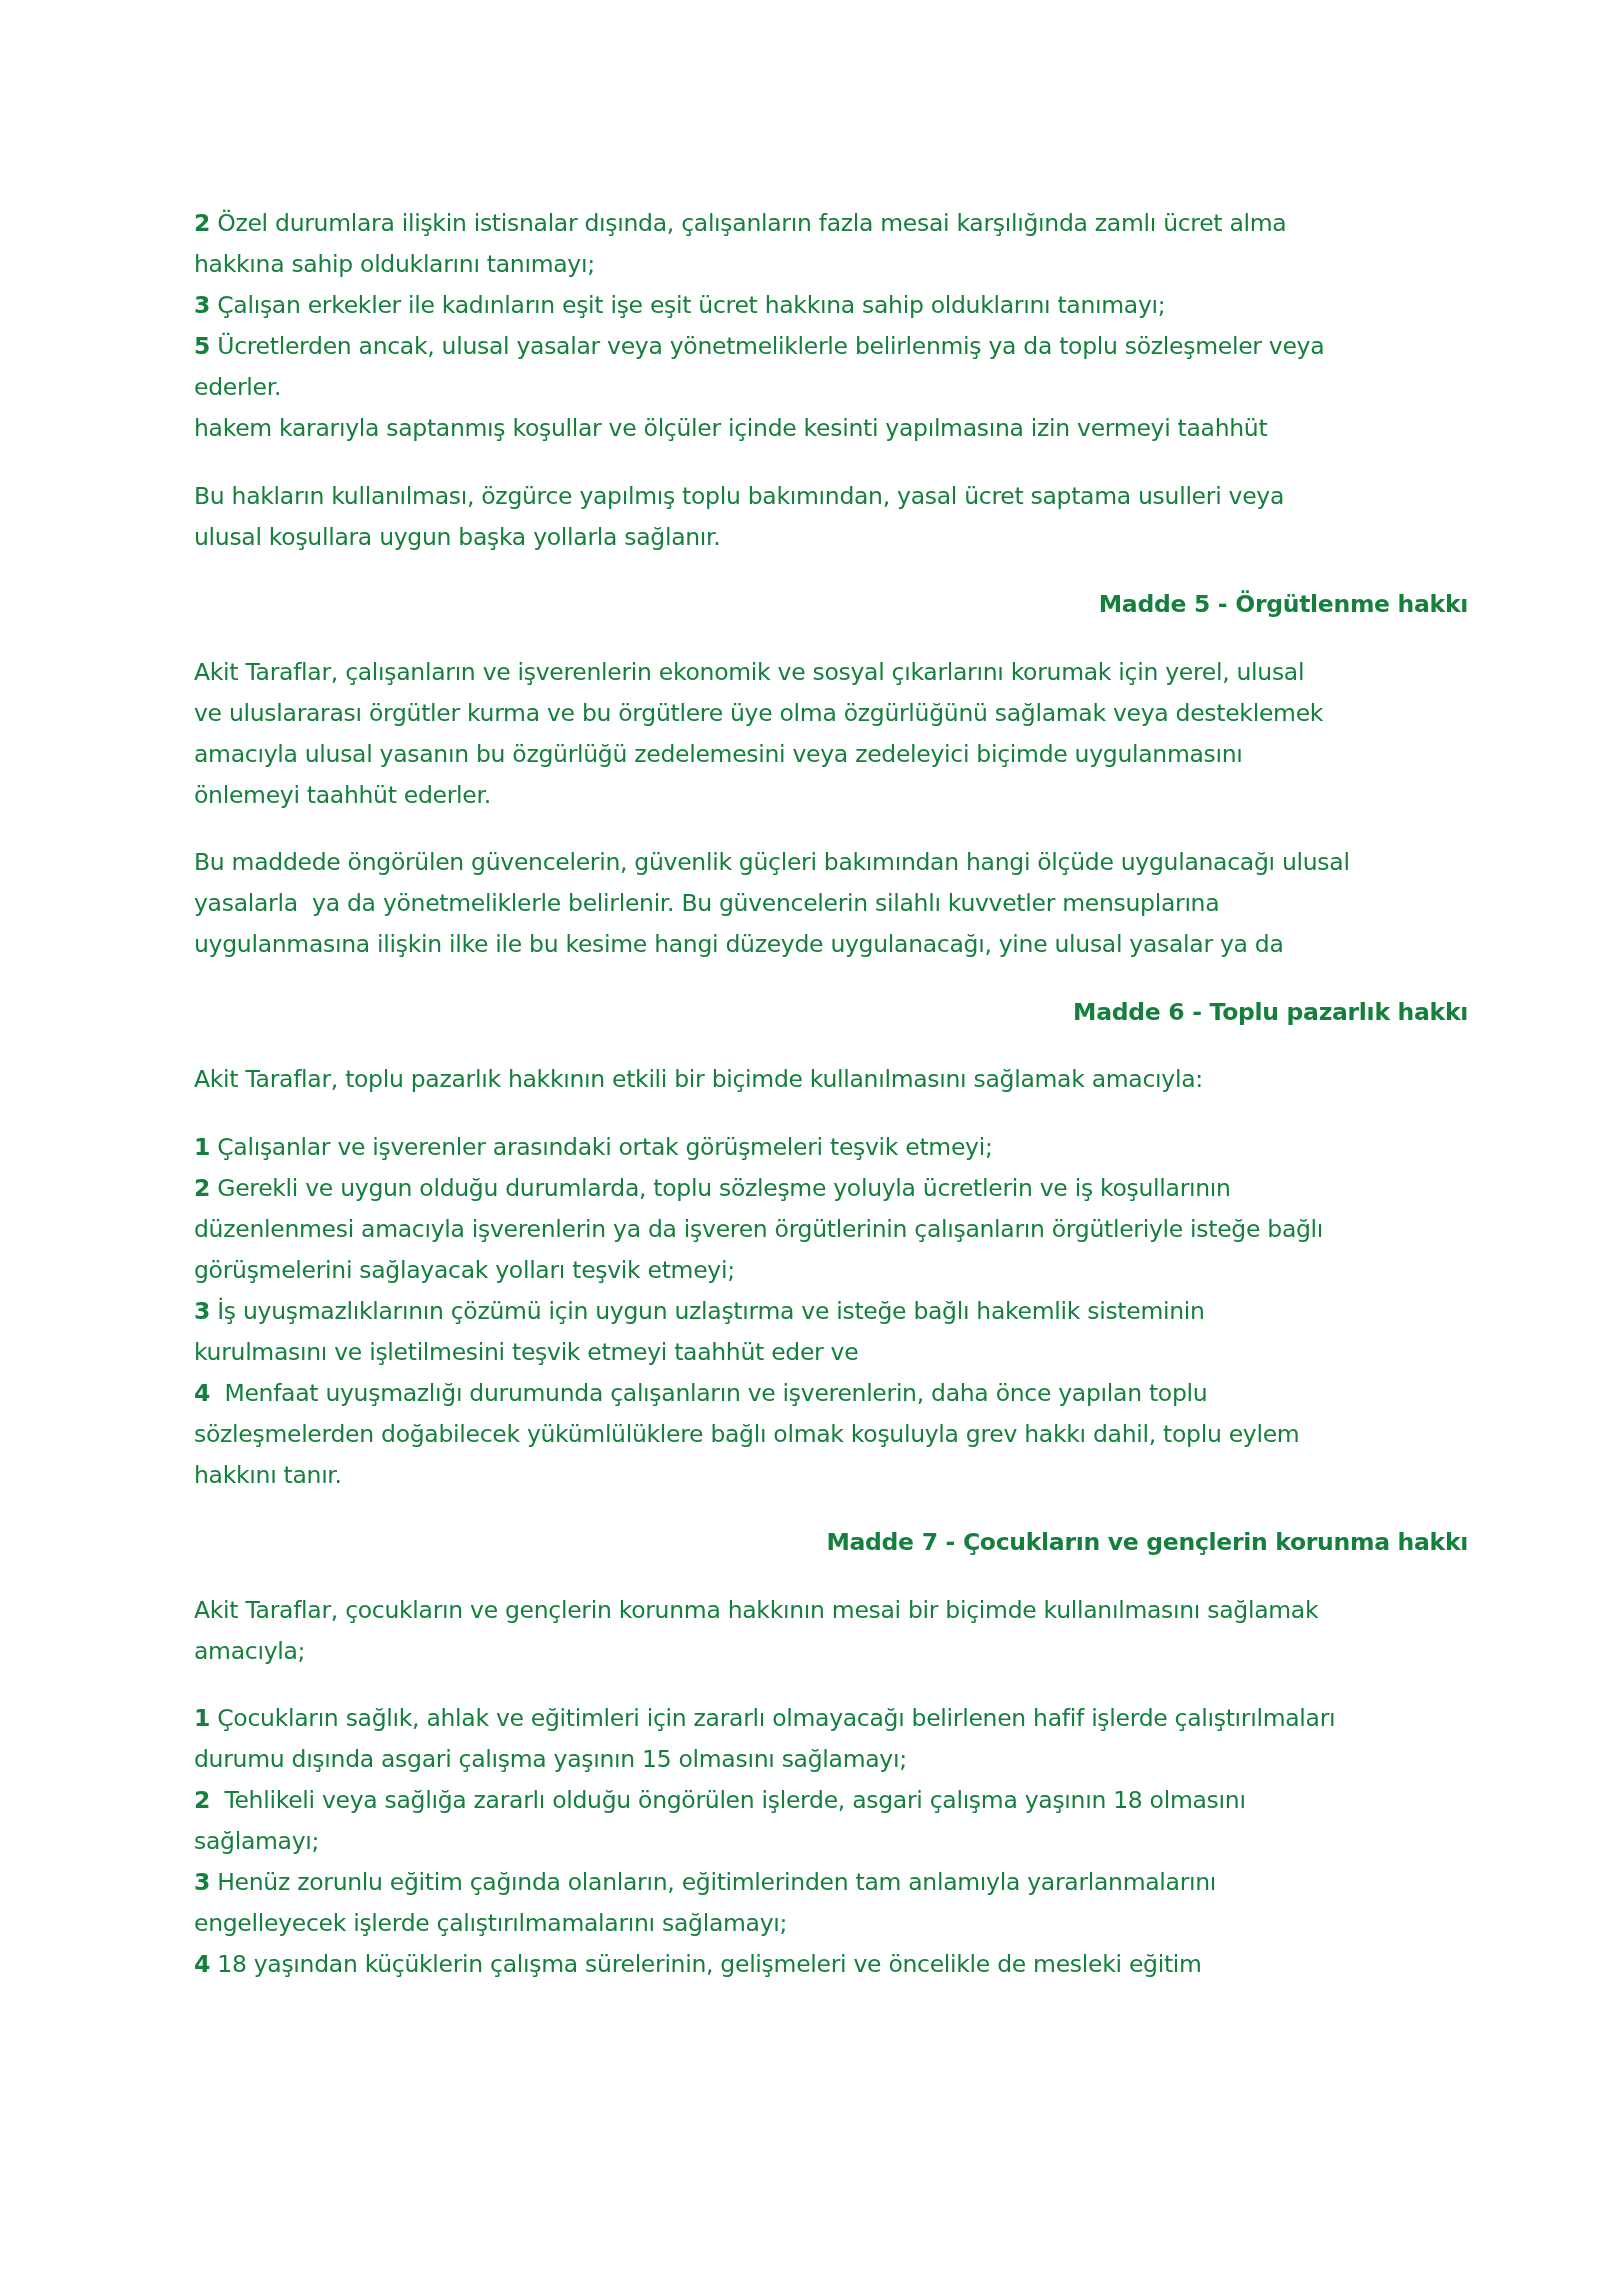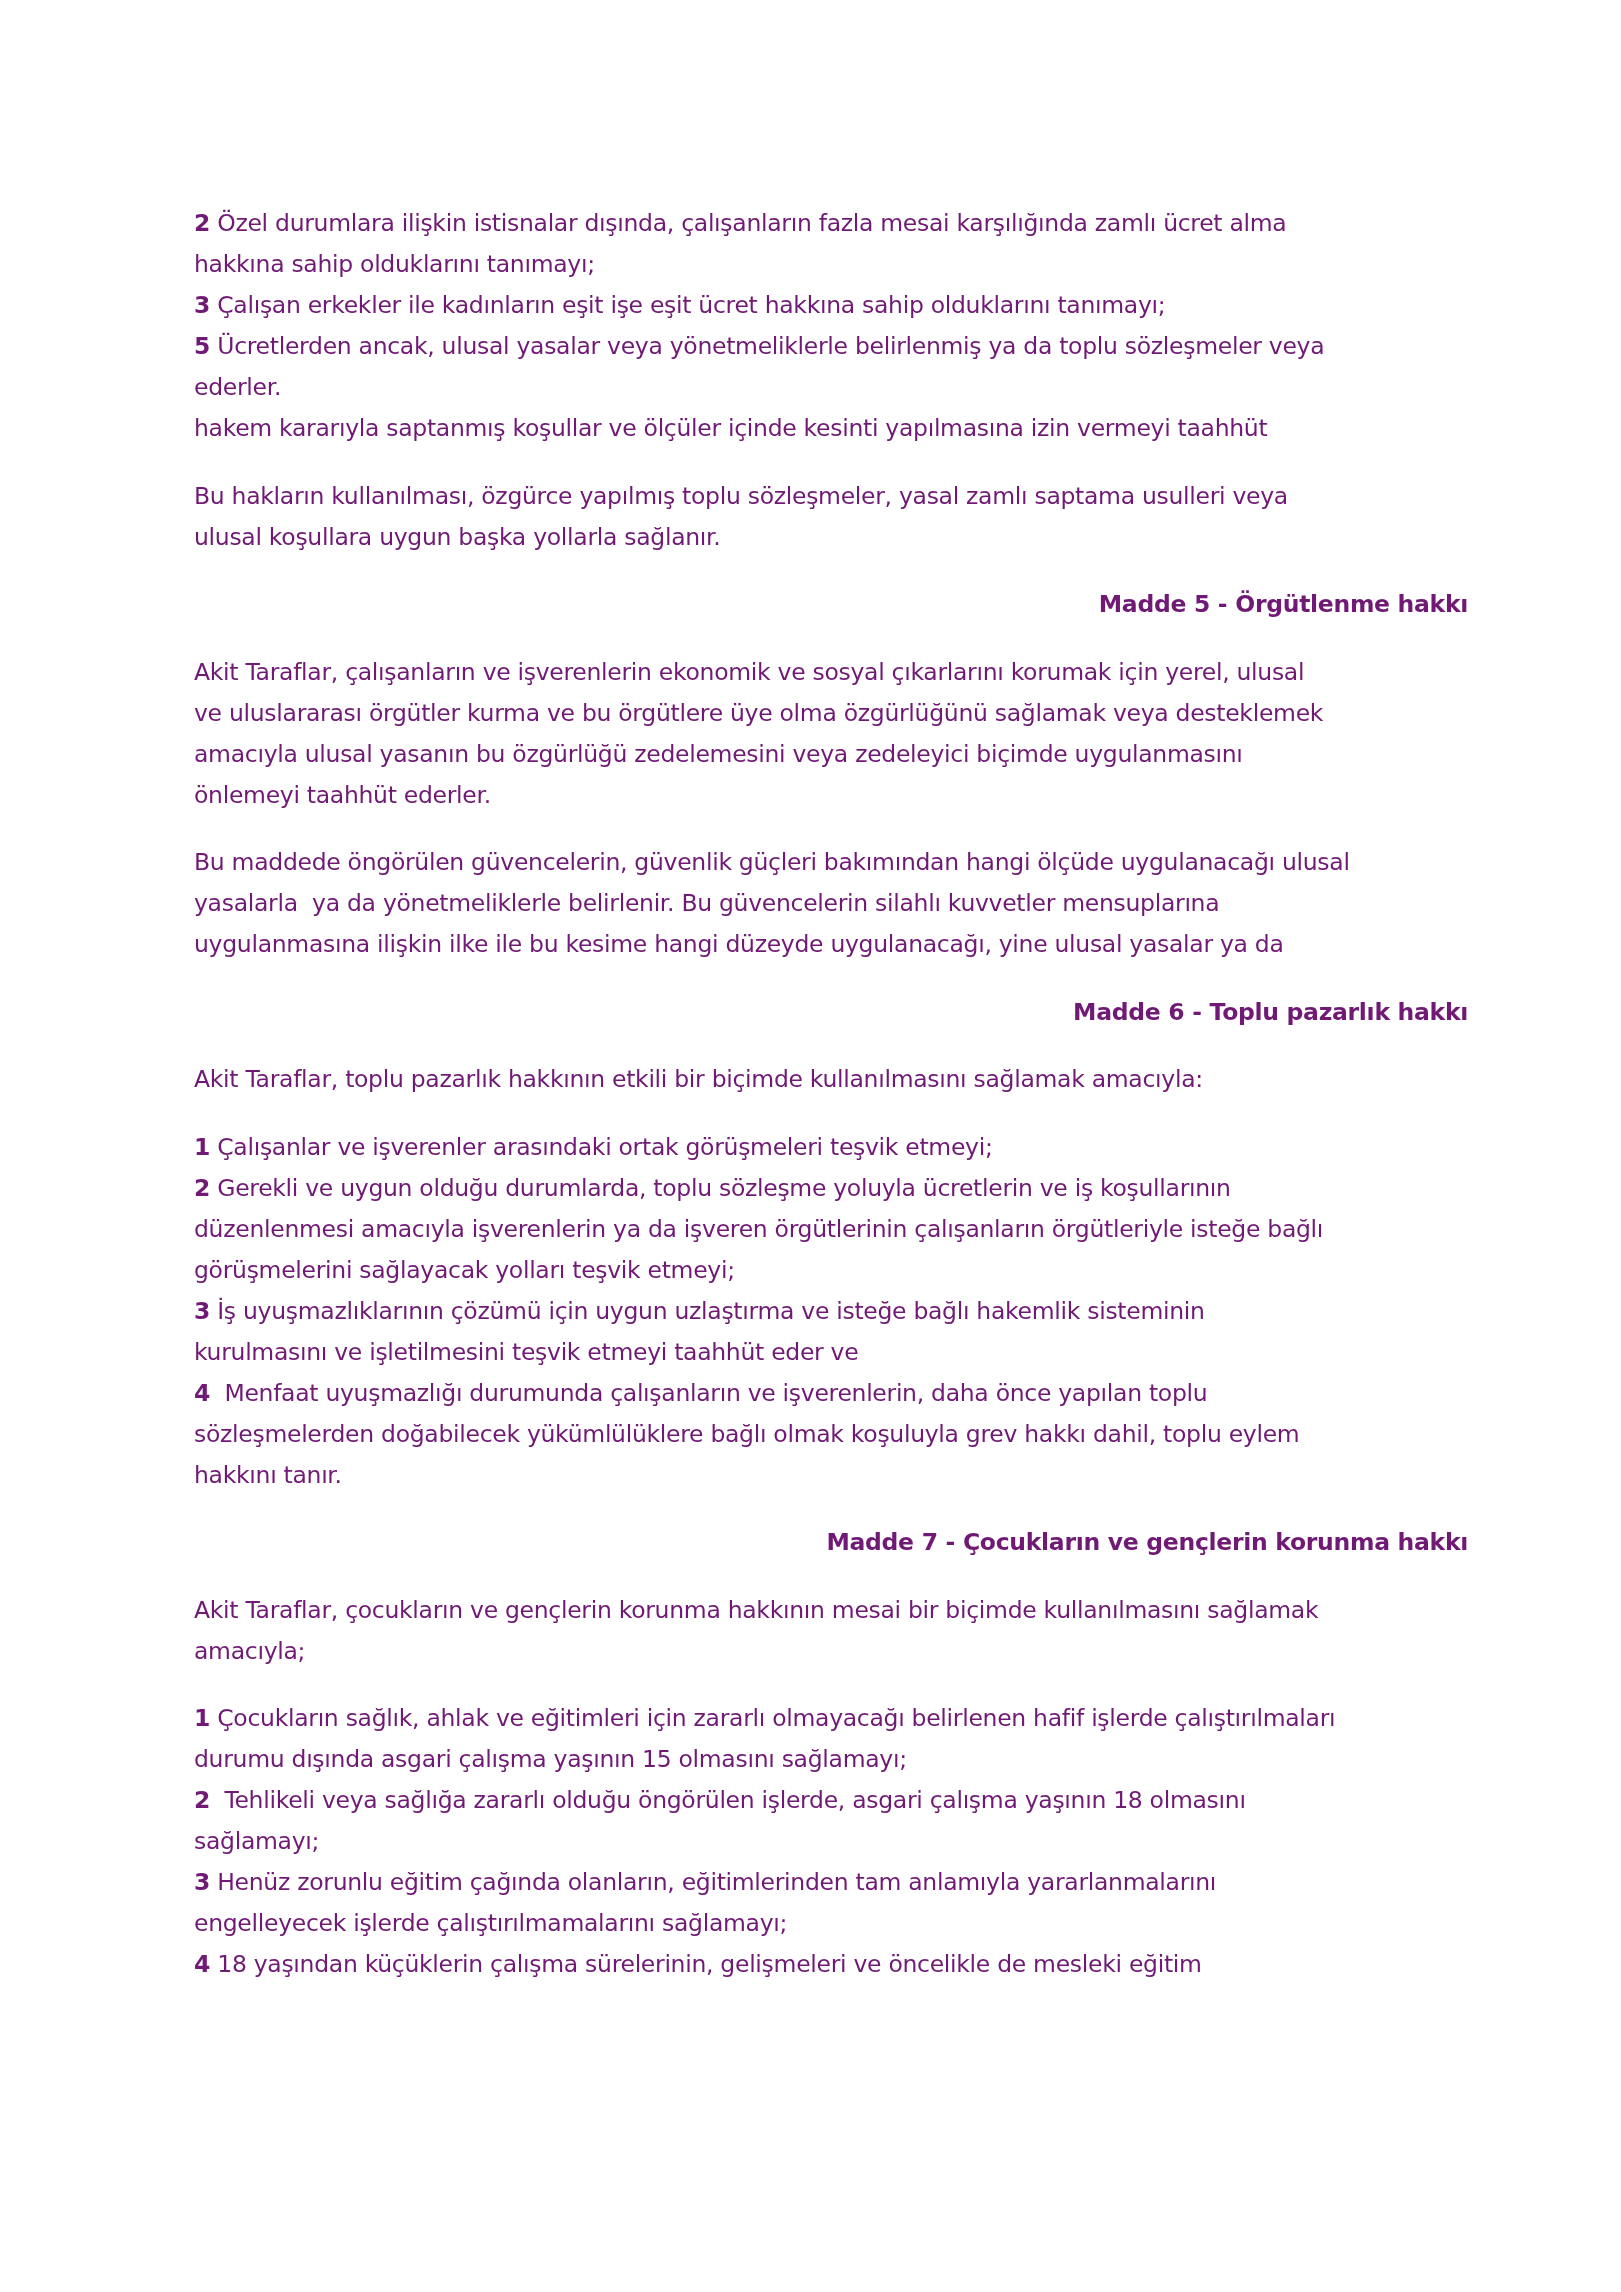--- a/index.html
+++ b/index.html
@@ -1,19 +1,19 @@
 <!DOCTYPE html>
 <html><head>
 <meta charset="utf-8">
 <style>
   html, body { margin: 0; padding: 0; background: #ffffff; }
   body { width: 1621px; height: 2293px; position: relative; overflow: hidden; }
   .page {
     position: absolute; left: 194px; top: 203px; width: 1274px;
-    font-family: "DejaVu Sans", sans-serif; font-size: 23.5px; color: #701a75;
+    font-family: "DejaVu Sans", sans-serif; font-size: 23.5px; color: #15803d;
     letter-spacing: -0.3px;
   }
   .line { height: 41px; line-height: 41px; white-space: pre; }
   .gap { height: 26.5px; }
   .num { font-weight: bold; }
   .heading { font-weight: bold; text-align: right; }
 </style>
 </head>
 <body>
 
@@ -27,21 +27,21 @@
         <div class="line"><span class="num">3</span> <span>Çalışan erkekler ile kadınların eşit işe eşit ücret hakkına sahip olduklarını tanımayı;</span></div>
       </div>
       <div class="list-item">
         <div class="line"><span class="num">5</span> <span>Ücretlerden ancak, ulusal yasalar veya yönetmeliklerle belirlenmiş ya da toplu sözleşmeler veya</span></div>
         <div class="line"><span>ederler.</span></div>
         <div class="line"><span>hakem kararıyla saptanmış koşullar ve ölçüler içinde kesinti yapılmasına izin vermeyi taahhüt</span></div>
       </div>
     </div>
     <div class="gap"></div>
     <div class="para">
-      <div class="line">Bu hakların kullanılması, özgürce yapılmış toplu sözleşmeler, yasal zamlı saptama usulleri veya</div>
+      <div class="line">Bu hakların kullanılması, özgürce yapılmış toplu bakımından, yasal ücret saptama usulleri veya</div>
       <div class="line">ulusal koşullara uygun başka yollarla sağlanır.</div>
     </div>
     <div class="gap"></div>
     <div class="line heading">Madde 5 - Örgütlenme hakkı</div>
     <div class="gap"></div>
     <div class="para">
       <div class="line">Akit Taraflar, çalışanların ve işverenlerin ekonomik ve sosyal çıkarlarını korumak için yerel, ulusal</div>
       <div class="line">ve uluslararası örgütler kurma ve bu örgütlere üye olma özgürlüğünü sağlamak veya desteklemek</div>
       <div class="line">amacıyla ulusal yasanın bu özgürlüğü zedelemesini veya zedeleyici biçimde uygulanmasını</div>
       <div class="line">önlemeyi taahhüt ederler.</div>

